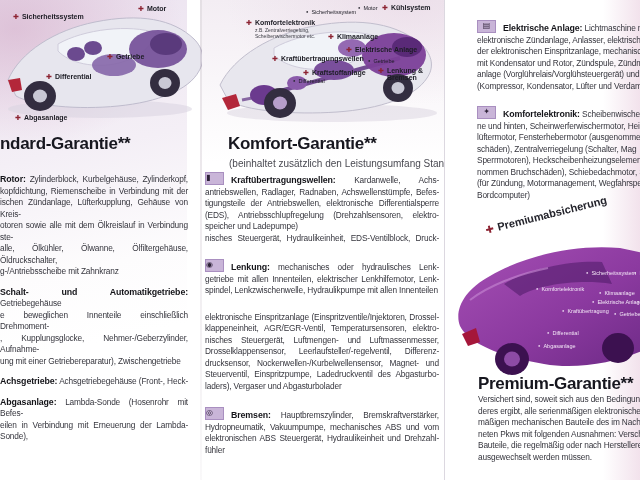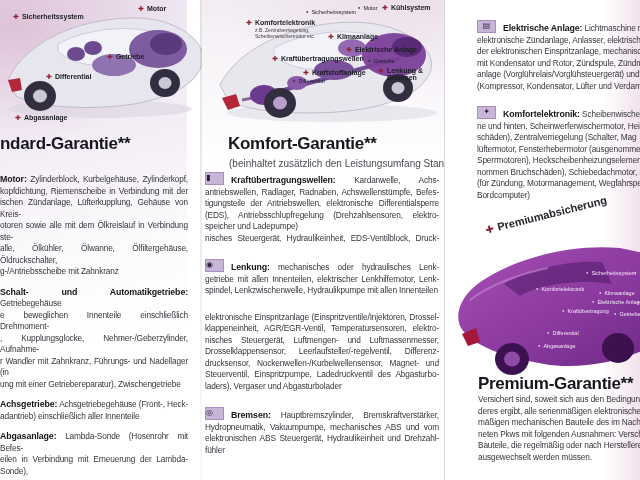--- a/index.html
+++ b/index.html
@@ -96,37 +96,35 @@
     <div class="labels">
         <div class="car-label " style="left: 13px; top: 13px;"><span class="mk cross">✚</span><span class="txt">Sicherheitssystem</span></div>
         <div class="car-label " style="left: 138px; top: 5px;"><span class="mk cross">✚</span><span class="txt">Motor</span></div>
         <div class="car-label " style="left: 107px; top: 53px;"><span class="mk cross">✚</span><span class="txt">Getriebe</span></div>
         <div class="car-label " style="left: 46px; top: 73px;"><span class="mk cross">✚</span><span class="txt">Differential</span></div>
         <div class="car-label " style="left: 15px; top: 114px;"><span class="mk cross">✚</span><span class="txt">Abgasanlage</span></div>
       </div>
     <h1 id="h-standard">ndard-Garantie**</h1>
     <div id="sec-standard" class="bodytext just">
         <div class="section">
-          <div class="line"><b>Motor:</b><span> Zylinderblock, Kurbelgehäuse, Zylinderkopf,</span></div>
+          <div class="line"><b>Rotor:</b><span> Zylinderblock, Kurbelgehäuse, Zylinderkopf,</span></div>
           <div class="line">kopfdichtung, Riemenscheibe in Verbindung mit der</div>
           <div class="line">ischen Zündanlage, Lüfterkupplung, Gehäuse von Kreis-</div>
           <div class="line">otoren sowie alle mit dem Ölkreislauf in Verbindung ste-</div>
           <div class="line">alle, Ölkühler, Ölwanne, Ölfiltergehäuse, Öldruckschalter,</div>
           <div class="line last">g-/Antriebsscheibe mit Zahnkranz</div>
         </div>
         <div class="section">
           <div class="line"><b>Schalt- und Automatikgetriebe:</b><span> Getriebegehäuse</span></div>
           <div class="line">e beweglichen Innenteile einschließlich Drehmoment-</div>
           <div class="line">, Kupplungsglocke, Nehmer-/Geberzylinder, Aufnahme-</div>
-          <div class="line">r Wandler mit Zahnkranz, Führungs- und Nadellager (in</div>
           <div class="line last">ung mit einer Getriebereparatur), Zwischengetriebe</div>
         </div>
         <div class="section">
           <div class="line"><b>Achsgetriebe:</b><span> Achsgetriebegehäuse (Front-, Heck-</span></div>
-          <div class="line last">adantrieb) einschließlich aller Innenteile</div>
         </div>
         <div class="section">
           <div class="line"><b>Abgasanlage:</b><span> Lambda-Sonde (Hosenrohr mit Befes-</span></div>
           <div class="line">eilen in Verbindung mit Erneuerung der Lambda-Sonde),</div>
         </div>
       </div>
   </div>
 
   <div id="fold1"></div>
 
@@ -207,22 +205,22 @@
           <div class="line"><span class="icn">▤</span><b>Elektrische Anlage:</b><span> Lichtmaschine n</span></div>
           <div class="line">elektronische Zündanlage, Anlasser, elektrische</div>
           <div class="line">der elektronischen Einspritzanlage, mechanische</div>
           <div class="line">mit Kondensator und Rotor, Zündspule, Zündmodu</div>
           <div class="line">anlage (Vorglührelais/Vorglühsteuergerät) und Kl</div>
           <div class="line last">(Kompressor, Kondensator, Lüfter und Verdampfer</div>
         </div>
         <div class="section">
           <div class="line"><span class="icn">✦</span><b>Komfortelektronik:</b><span> Scheibenwischer</span></div>
           <div class="line">ne und hinten, Scheinwerferwischermotor, Heizu</div>
+          <div class="line">lüftermotor, Fensterhebermotor (ausgenomme</div>
           <div class="line">schäden), Zentralverriegelung (Schalter, Mag</div>
-          <div class="line">lüftermotor, Fensterhebermotor (ausgenomme</div>
           <div class="line">Sperrmotoren), Heckscheibenheizungselemente</div>
           <div class="line">nommen Bruchschäden), Schiebedachmotor, St</div>
           <div class="line">(für Zündung, Motormanagement, Wegfahrsperre</div>
           <div class="line last">Bordcomputer)</div>
         </div>
       </div>
 
     <svg id="car-premium" width="200" height="150" viewBox="0 0 200 150">
       <defs>
         <linearGradient id="pg" x1="0" y1="0" x2="1" y2="1">

